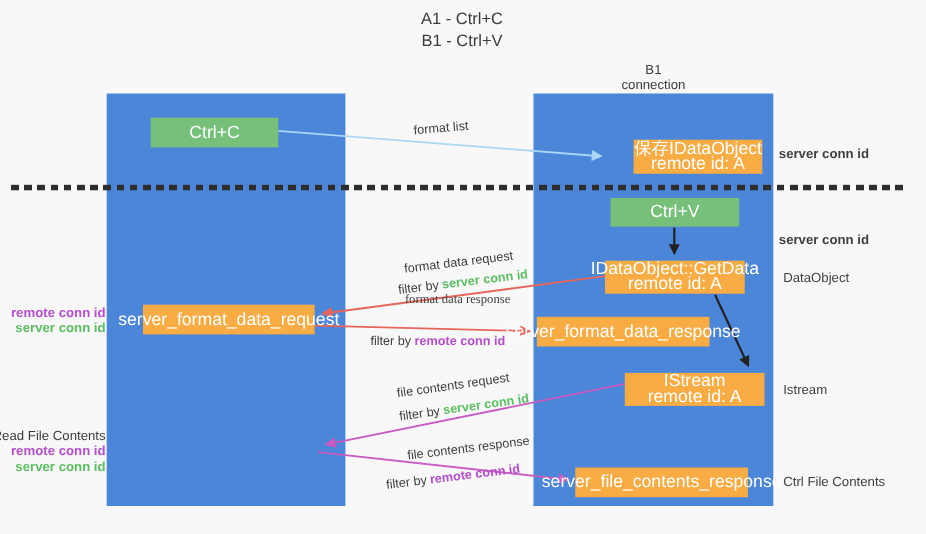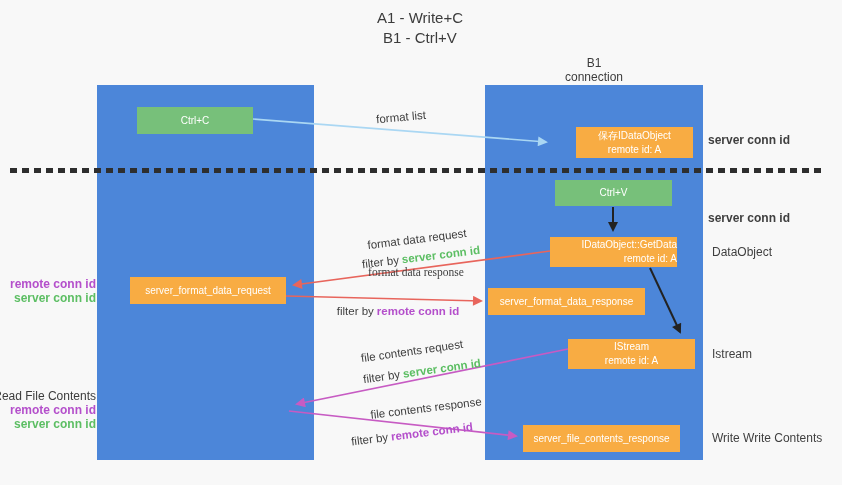--- a/index.html
+++ b/index.html
@@ -26,21 +26,21 @@
   .lane-b{left:485px;width:218px;}
   .hdr-a{left:97px;width:217px;}
   .hdr-b{left:485px;width:218px;}
   .dotted-divider{
     position:absolute;left:10px;top:168px;width:815px;height:5px;z-index:4;
     background:repeating-linear-gradient(to right,#2E2E2E 0,#2E2E2E 7px,transparent 7px,transparent 12px);
   }
   .node{
     position:absolute;z-index:3;display:flex;flex-direction:column;
     align-items:center;justify-content:center;
-    color:#fff;font-size:10px;line-height:14px;text-align:center;white-space:nowrap;
+    color:#fff;font-size:16px;line-height:14px;text-align:center;white-space:nowrap;
   }
   .node.green{background:#77C07A;}
   .node.orange{background:#F8AC43;}
   .flow-label{
     position:absolute;z-index:5;font-size:11.5px;color:#3f3f3f;
     white-space:nowrap;text-align:center;
   }
   .conn-green{color:#5CBE63;font-weight:bold;}
   .conn-purple{color:#B44FCB;font-weight:bold;}
   .side-label{
@@ -53,21 +53,21 @@
   }
   .arrows{position:absolute;left:0;top:0;z-index:2;pointer-events:none;}
   .fb{margin-right:3px;}
 </style>
 </head>
 <body>
 
 <div class="stage">
 
   <div class="title">
-    <div>A1 - Write+C</div>
+    <div>A1 - Ctrl+C</div>
     <div>B1 - Ctrl+V</div>
   </div>
 
   <div class="lane-header hdr-b">
     <div>B1</div>
     <div>connection</div>
   </div>
 
   <div class="lane lane-a"></div>
   <div class="lane lane-b"></div>
@@ -104,21 +104,21 @@
 
   <div class="node orange" style="left:556px;top:127px;width:117px;height:31px;margin-left:20px;">
     <span>保存IDataObject</span>
     <span>remote id: A</span>
   </div>
 
   <div class="node green" style="left:555px;top:180px;width:117px;height:26px;">
     <span>Ctrl+V</span>
   </div>
 
-  <div class="node orange" style="left:550px;top:237px;width:127px;height:30px;align-items:flex-end;">
+  <div class="node orange" style="left:550px;top:237px;width:127px;height:30px;">
     <span>IDataObject::GetData</span>
     <span>remote id: A</span>
   </div>
 
   <div class="node orange" style="left:130px;top:277px;width:156px;height:27px;">
     <span>server_format_data_request</span>
   </div>
 
   <div class="node orange" style="left:488px;top:288px;width:157px;height:27px;align-items:center;">
     <span>server_format_data_response</span>
@@ -153,21 +153,21 @@
 
   <div class="flow-label" style="left:426px;top:408px;transform:translate(-50%,-50%) rotate(-7deg);">file contents response</div>
   <div class="flow-label" style="left:412px;top:434px;transform:translate(-50%,-50%) rotate(-7deg);">
     <span class="fb">filter by</span><span class="conn-purple">remote conn id</span>
   </div>
 
   <div class="side-label side-right conn-green" style="top:133px;">server conn id</div>
   <div class="side-label side-right conn-green" style="top:211px;">server conn id</div>
   <div class="side-label side-right" style="top:245px;left:712px;">DataObject</div>
   <div class="side-label side-right" style="top:347px;left:712px;">Istream</div>
-  <div class="side-label side-right" style="top:431px;left:712px;">Write Write Contents</div>
+  <div class="side-label side-right" style="top:431px;left:712px;">Ctrl File Contents</div>
 
   <div class="left-block" style="top:277px;">
     <div class="conn-purple">remote conn id</div>
     <div class="conn-green">server conn id</div>
   </div>
   <div class="left-block" style="top:389px;">
     <div>Read File Contents</div>
     <div class="conn-purple">remote conn id</div>
     <div class="conn-green">server conn id</div>
   </div>

